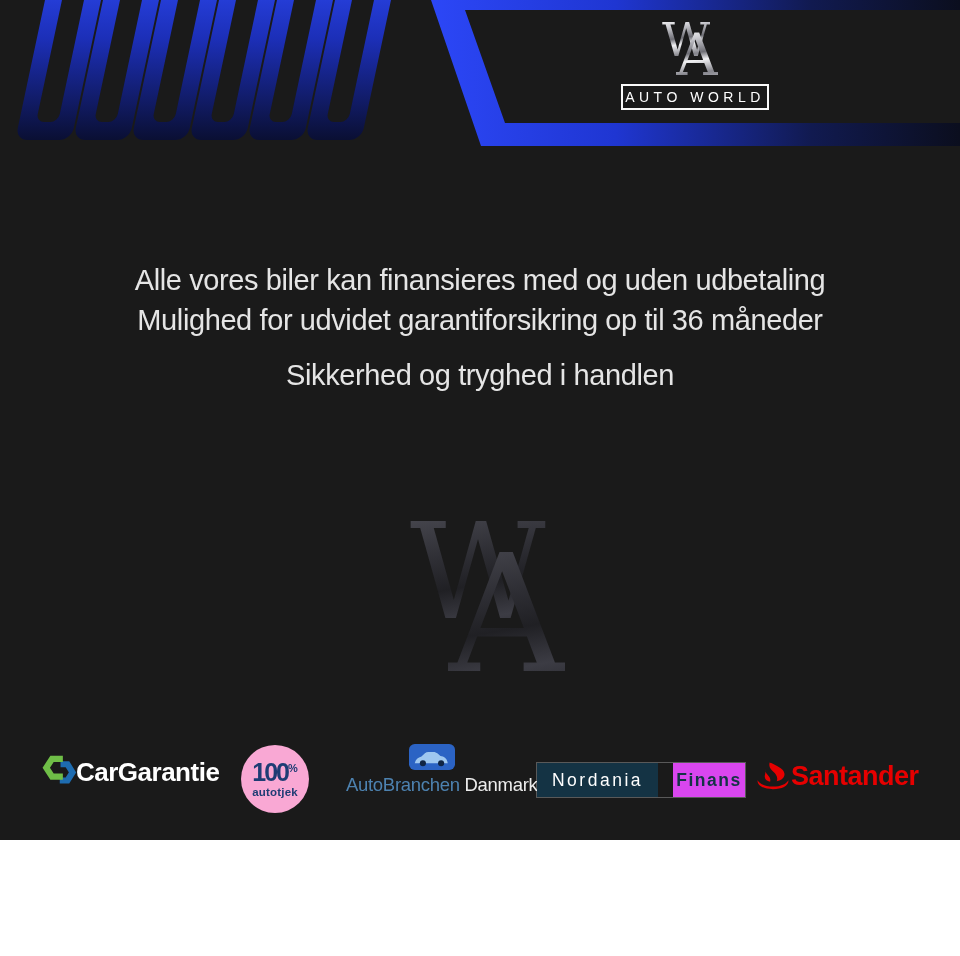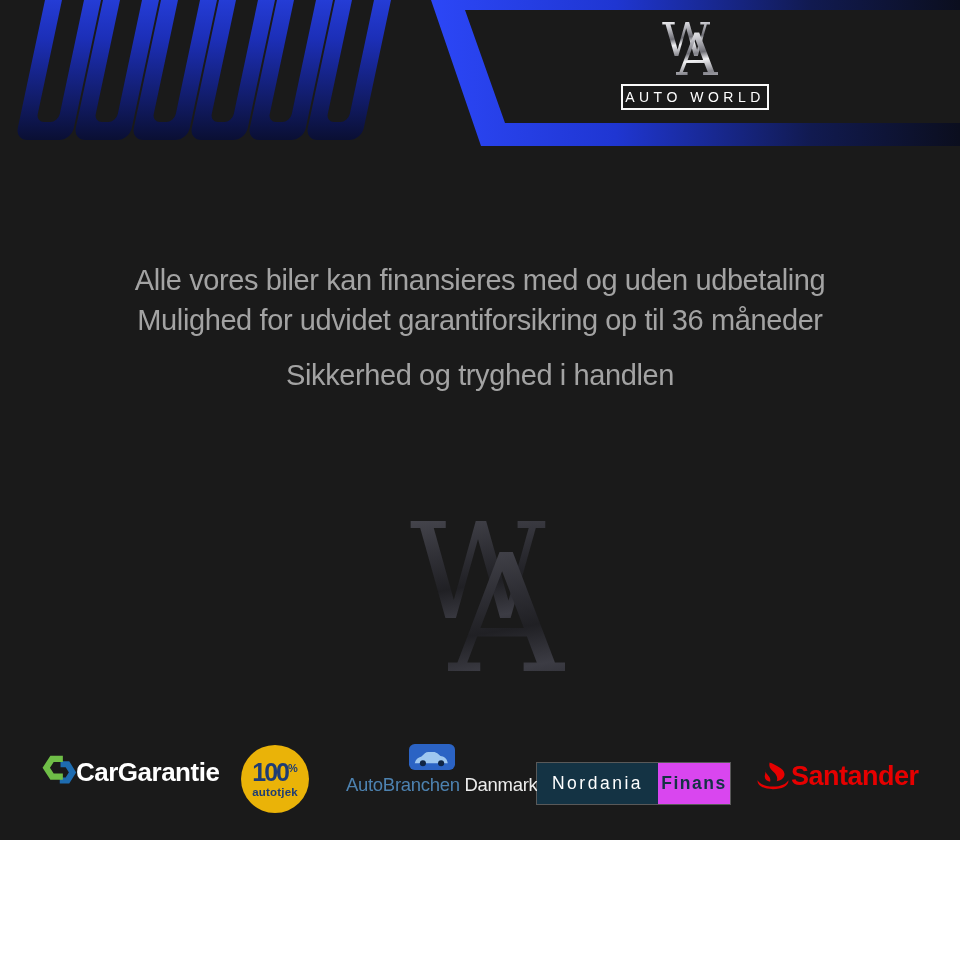--- a/index.html
+++ b/index.html
@@ -20,47 +20,47 @@
     -webkit-background-clip:text;background-clip:text;-webkit-text-fill-color:transparent;
   }
   .monogram .m-w{left:24px;top:2px;font-size:47px;}
   .monogram .m-a{left:38px;top:12px;font-size:58px;}
   .wordmark-box{
     position:absolute;left:21px;top:70px;width:148px;height:26px;box-sizing:border-box;
     border:2px solid #fafafa;display:flex;align-items:center;justify-content:center;
     color:#fff;font-size:14px;letter-spacing:4.5px;white-space:nowrap;
   }
   
-  .headline{position:absolute;left:0;top:260px;width:960px;text-align:center;color:#a3a3a3;}
+  .headline{position:absolute;left:0;top:260px;width:960px;text-align:center;color:#e5e5e5;}
   .headline p{margin:0;font-size:29px;line-height:40px;letter-spacing:-0.4px;font-weight:400;}
   .headline p:nth-child(2){}
   .headline p:nth-child(3){margin-top:15px;}
   .headline p:nth-child(4){margin-top:30px;}
   
   .watermark{position:absolute;left:410px;top:506px;width:180px;height:165px;}
   .watermark .silver-letter{
     background:linear-gradient(170deg,#4c4c54 0%,#2e2e34 38%,#202024 58%,#3c3c44 80%,#26262b 100%);
     -webkit-background-clip:text;background-clip:text;
   }
   .watermark .w-w{left:0;top:0;font-size:132px;}
   .watermark .w-a{left:38px;top:28px;font-size:162px;}
   
   .partner{position:absolute;}
   .p-cargarantie{left:42px;top:750px;height:44px;display:flex;align-items:center;gap:0;}
   .p-cargarantie .p-label{color:#fff;font-size:26px;font-weight:bold;letter-spacing:-0.5px;}
-  .p-autotjek{left:241px;top:745px;width:68px;height:68px;background:#eab308;border-radius:50%;
+  .p-autotjek{left:241px;top:745px;width:68px;height:68px;background:#f9a8d4;border-radius:50%;
     display:flex;flex-direction:column;align-items:center;justify-content:center;color:#1e3c74;}
   .p-autotjek .num{font-size:25px;font-weight:bold;letter-spacing:-2px;line-height:1;}
   .p-autotjek .num sup{font-size:11px;letter-spacing:0;}
   .p-autotjek .sub{font-size:11.5px;font-weight:bold;margin-top:1px;letter-spacing:0.2px;}
   .p-autobranchen{left:346px;top:744px;width:172px;text-align:center;}
   .p-autobranchen .txt{margin-top:4px;font-size:18.5px;letter-spacing:-0.3px;white-space:nowrap;}
   .p-autobranchen .txt .prim{color:#4d82b0;}
   .p-autobranchen .txt .sec{color:#ededed;}
-  .p-nordania{left:537px;top:763px;height:41px;display:flex;outline:1px solid rgba(255,255,255,0.28);}
+  .p-nordania{left:537px;top:763px;height:34px;display:flex;outline:1px solid rgba(255,255,255,0.28);gap:15px;}
   .nordania-left{width:121px;background:#143344;color:#fff;display:flex;align-items:center;justify-content:center;
     font-size:17.5px;letter-spacing:2.5px;}
   .nordania-right{width:72px;background:#d946ef;color:#143344;display:flex;align-items:center;justify-content:center;
     font-size:17.5px;letter-spacing:1.5px;font-weight:bold;}
   .p-santander{left:755px;top:756px;height:40px;display:flex;align-items:center;gap:0;}
   .p-santander .p-label{color:#e60000;font-size:27px;font-weight:bold;letter-spacing:-0.5px;}
   
   .footer{position:absolute;left:0;top:840px;width:960px;height:116px;background:#ffffff;
     font-family:"Liberation Serif",serif;font-weight:bold;color:#161616;}
   .icon{display:flex;align-items:center;justify-content:center;}

